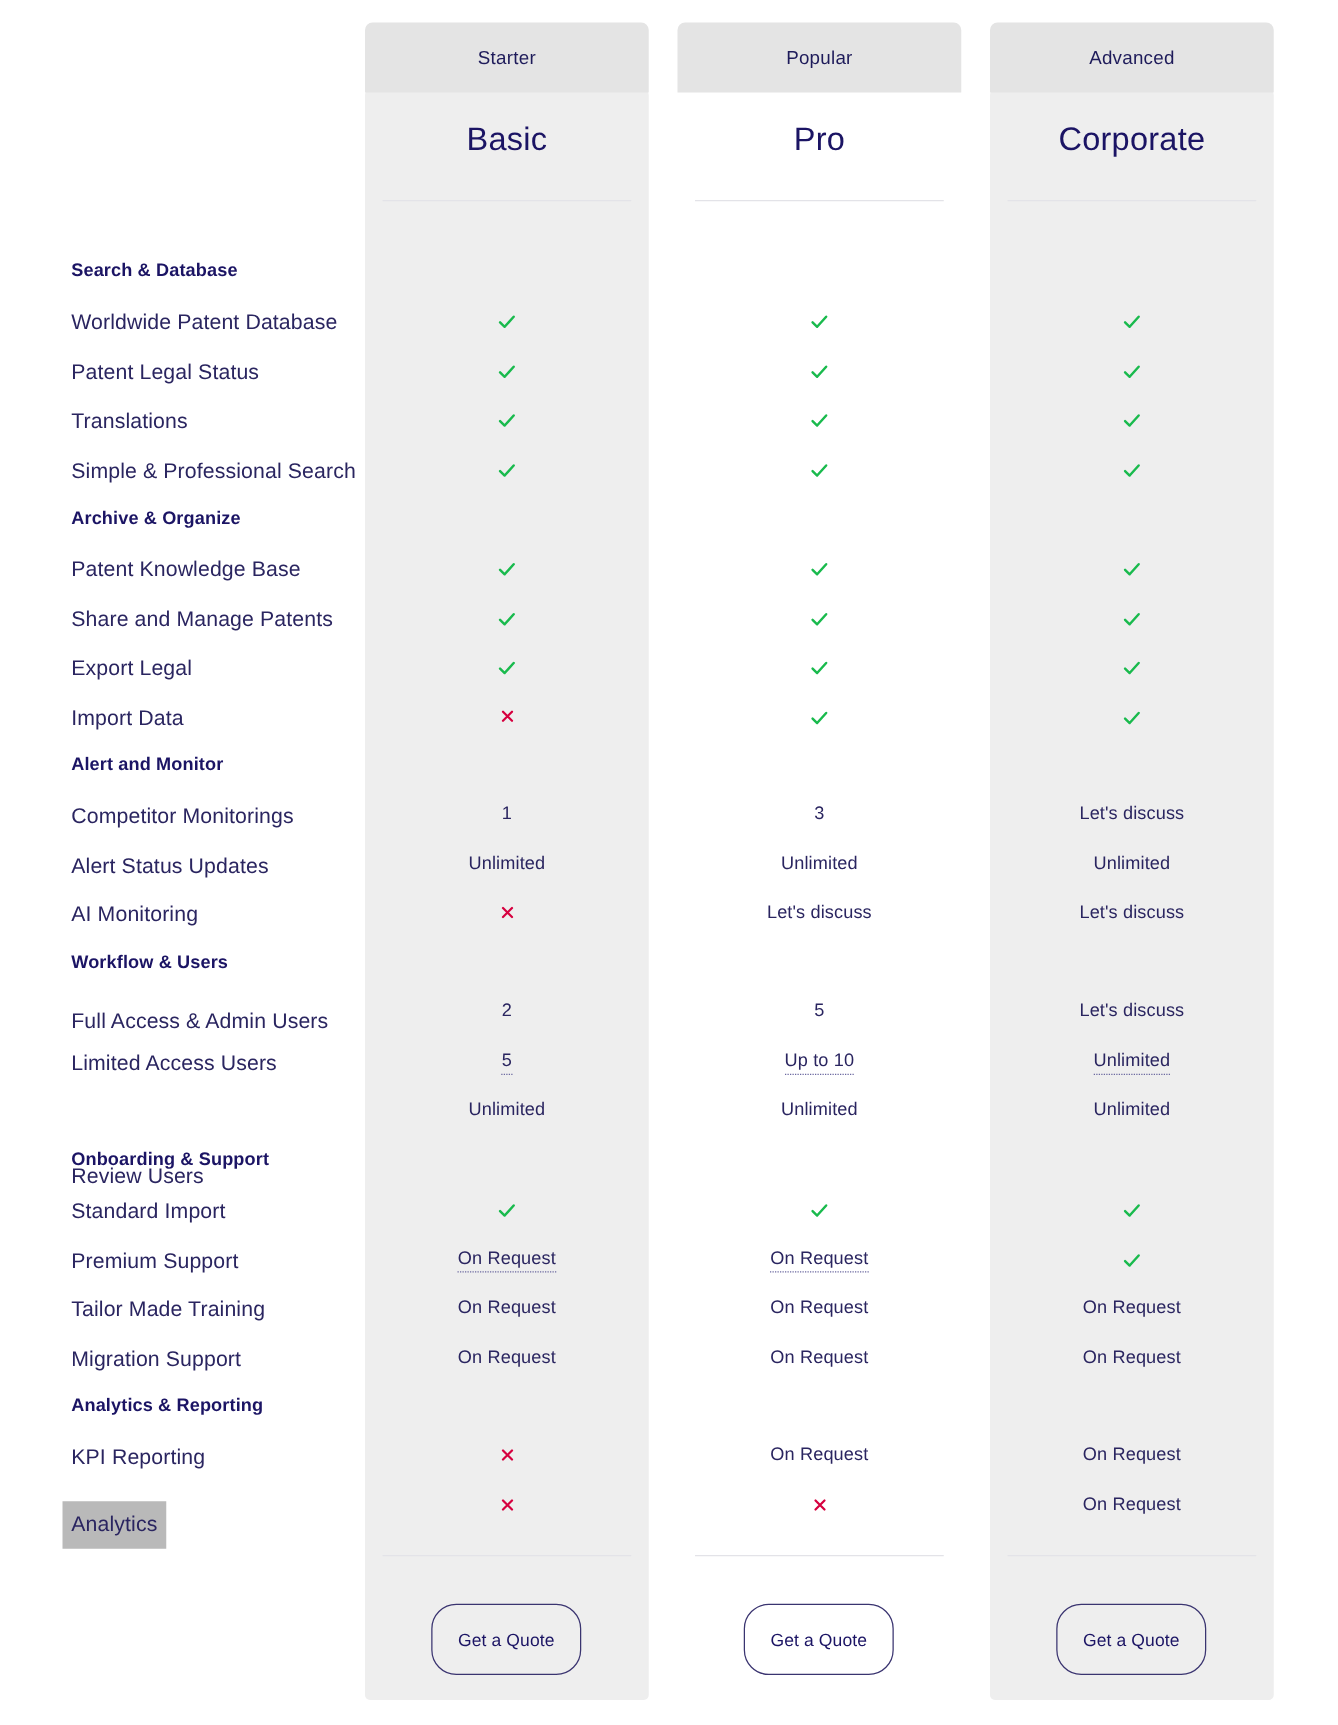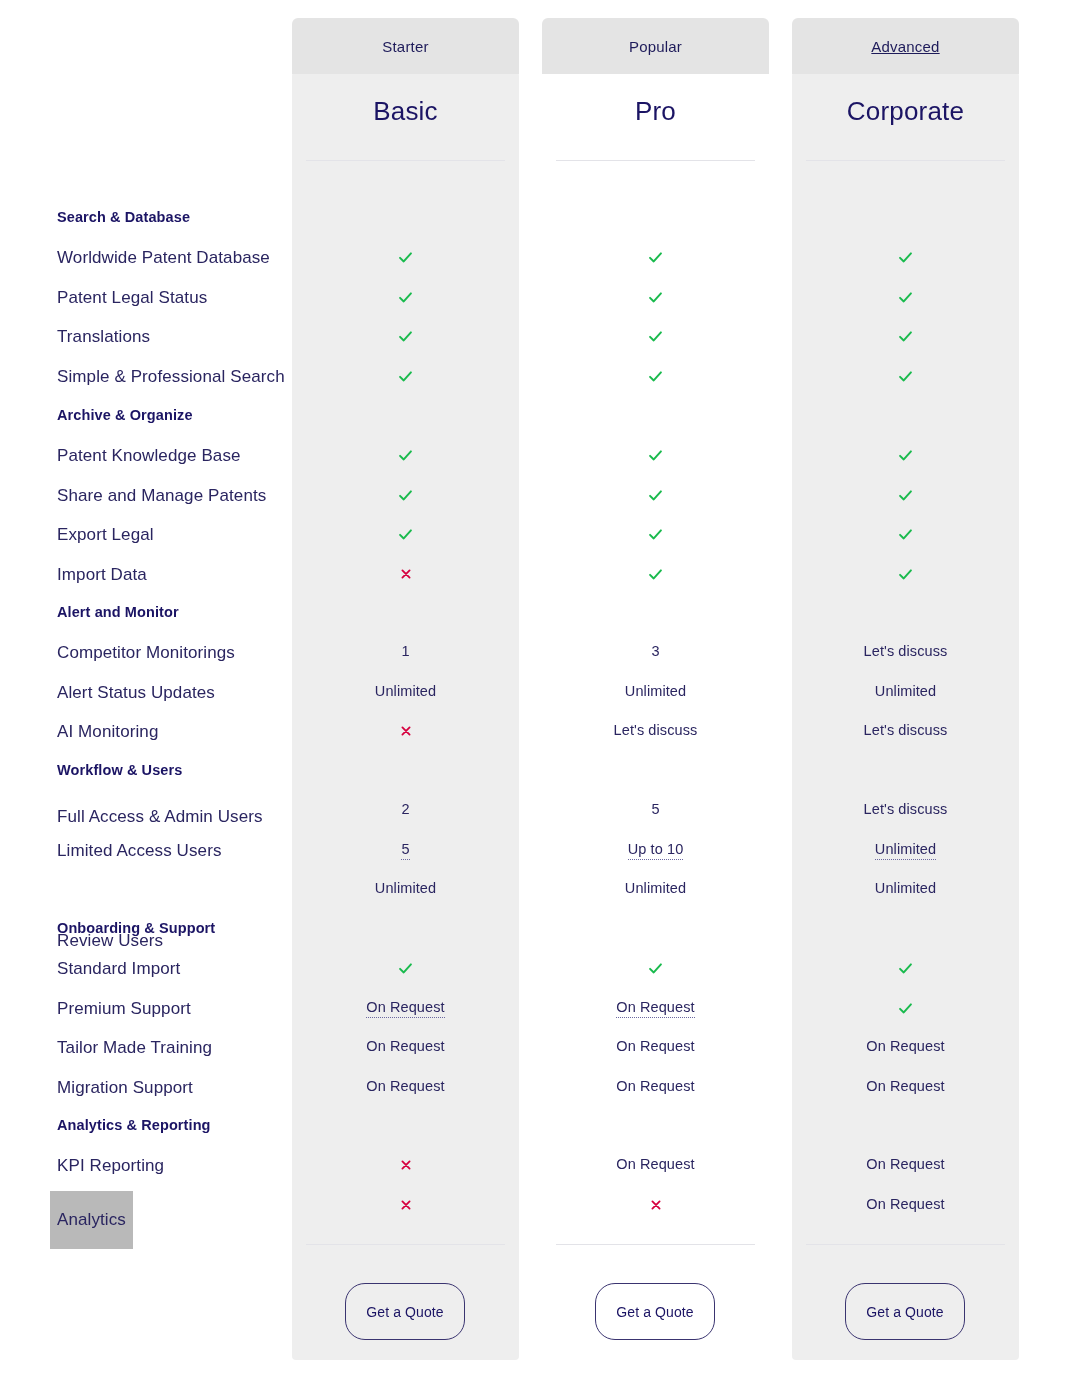--- a/index.html
+++ b/index.html
@@ -38,21 +38,21 @@
     border-radius: 6px 6px 0 0;
     display: flex;
     align-items: center;
     justify-content: center;
     font-size: 15px;
     color: #1e1b5a;
     letter-spacing: .2px;
   }
   #badge-starter  { left: 292px; }
   #badge-popular  { left: 542px; }
-  #badge-advanced { left: 792px; text-decoration: underline; }
+  #badge-advanced { left: 792px; }
 
   
   .plan-name {
     position: absolute;
     top: 96px;
     width: 227px;
     text-align: center;
     font-size: 26px;
     font-weight: 400;
     color: #1b1464;
@@ -95,23 +95,24 @@
     white-space: nowrap;
     letter-spacing: .1px;
   }
   .feature-label.section {
     font-weight: 700;
     color: #1b1464;
     font-size: 14.5px;
   }
   .feature-label.selected {
     background: #b9b9b9;
-    padding: 19px 7px;
+    padding: 9px 7px;
     left: 50px;
     color: #2a2560;
+    margin-top: 10px;
   }
 
   
   .cell {
     position: absolute;
     width: 227px;
     text-align: center;
     font-size: 14.5px;
     color: #2a2560;
     letter-spacing: .1px;

